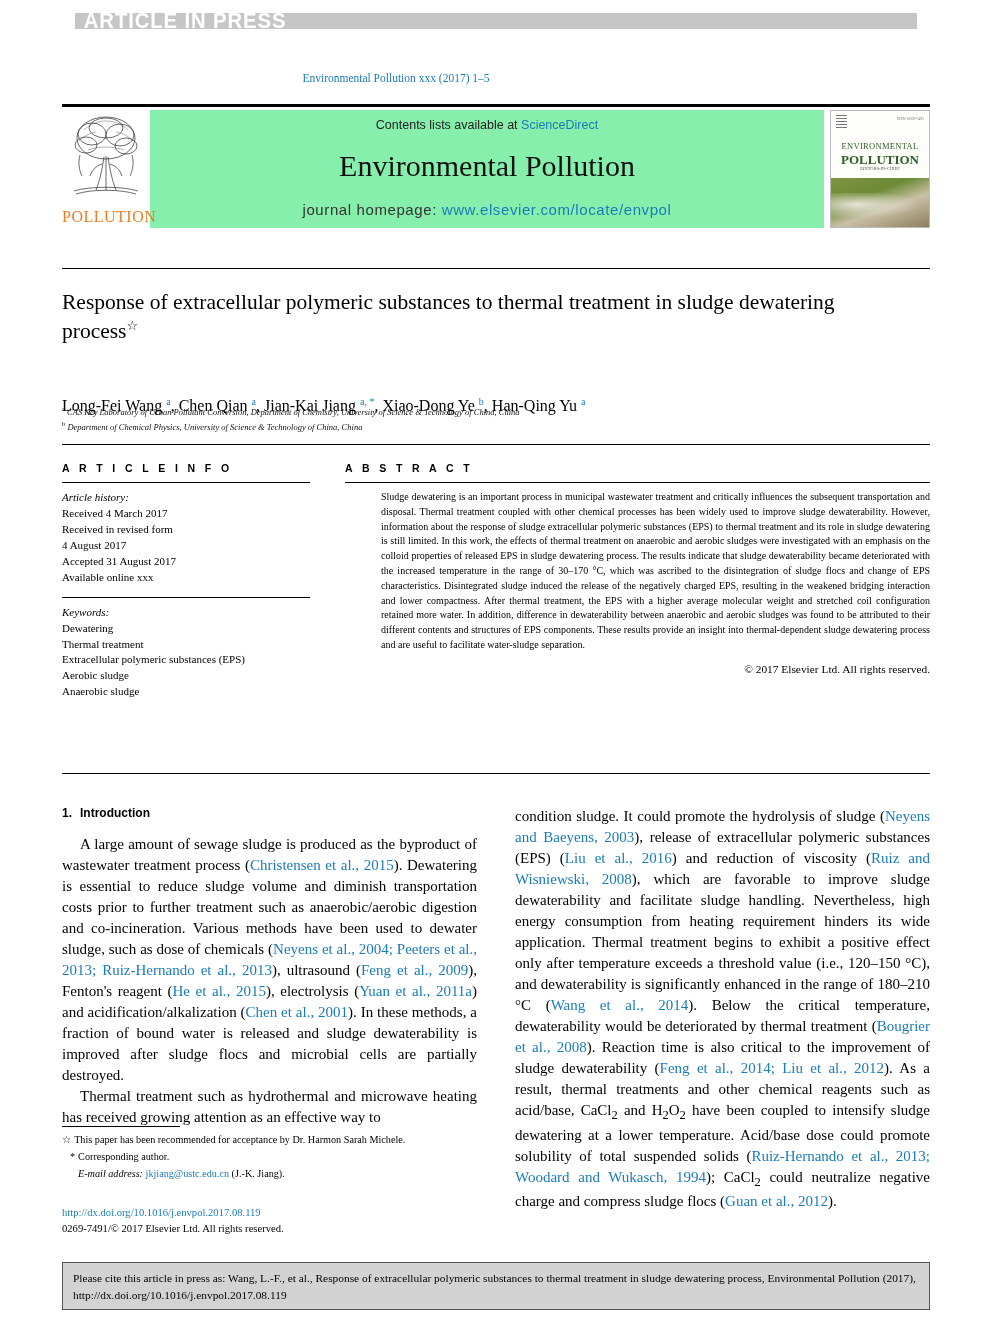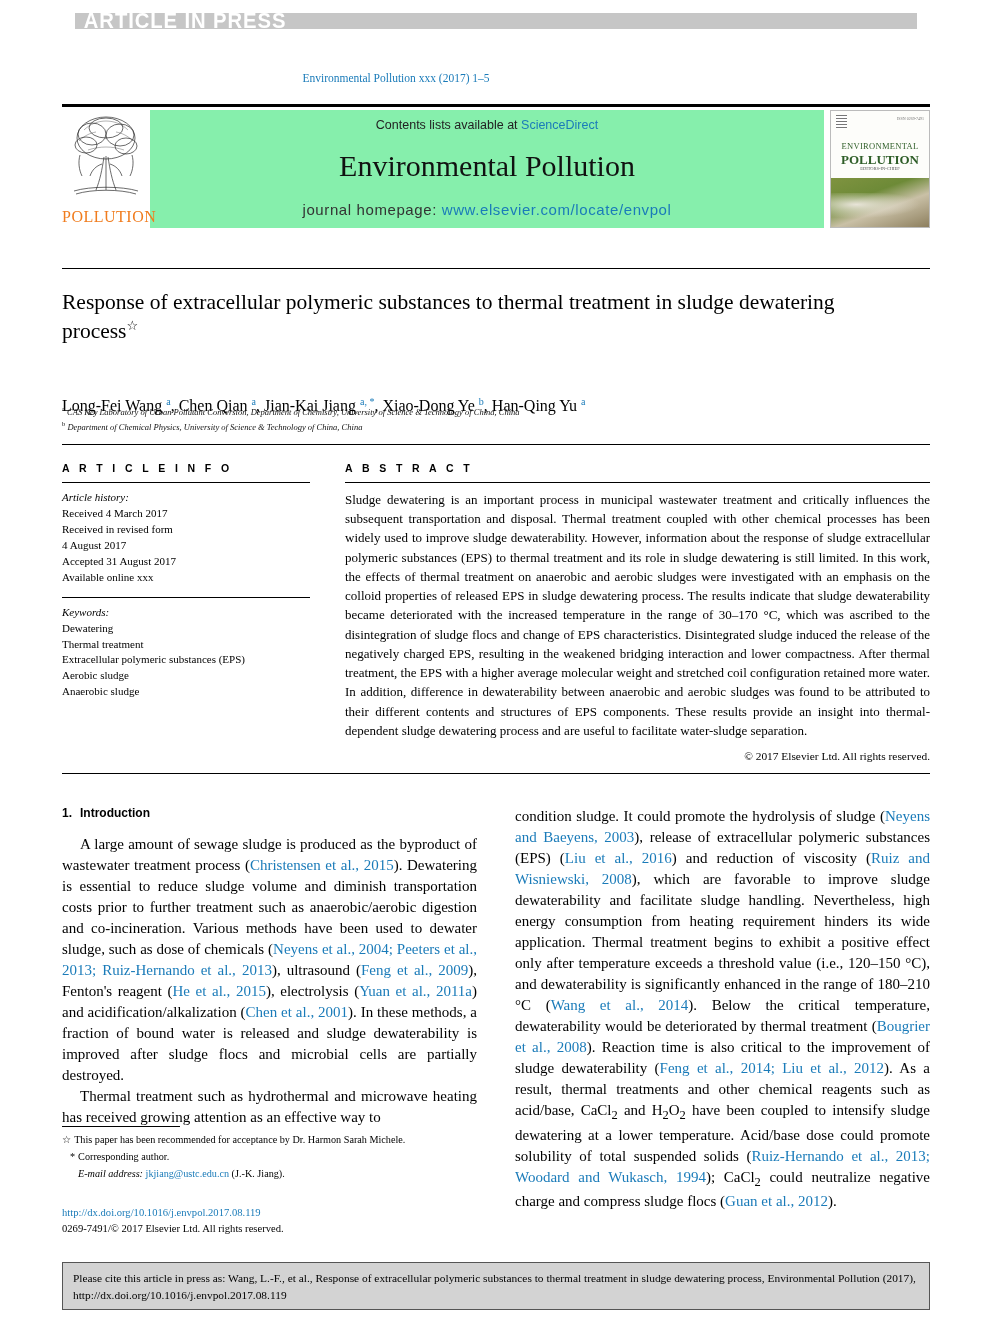--- a/index.html
+++ b/index.html
@@ -282,24 +282,25 @@
     margin: 11px 0 7px 0;
   }
   .info-block {
     font-size: 11px;
     line-height: 1.45;
   }
   .info-block .ital {
     font-style: italic;
   }
   .abstract-text {
-    font-size: 13px;
+    font-size: 10px;
     line-height: 1.48;
     text-align: justify;
     color: #000;
+    margin-left: 36px;
   }
   .copyright {
     text-align: right;
     font-size: 11.4px;
     margin-top: 10px;
   }
   .abs-rule-bottom {
     position: absolute;
     left: 62px;
     top: 773px;

